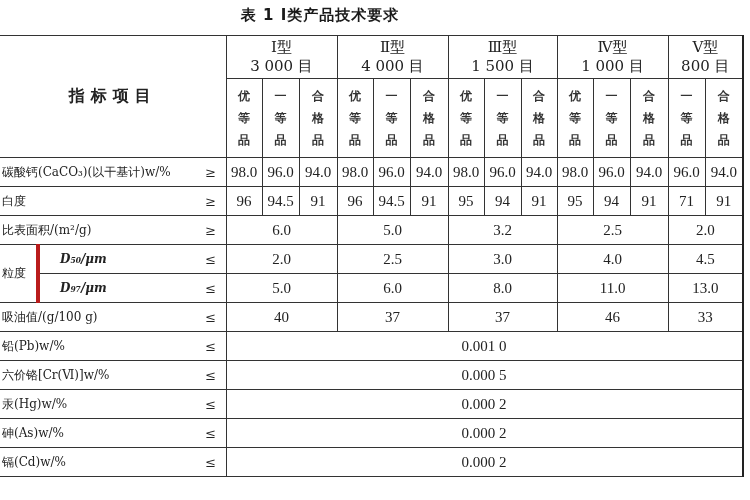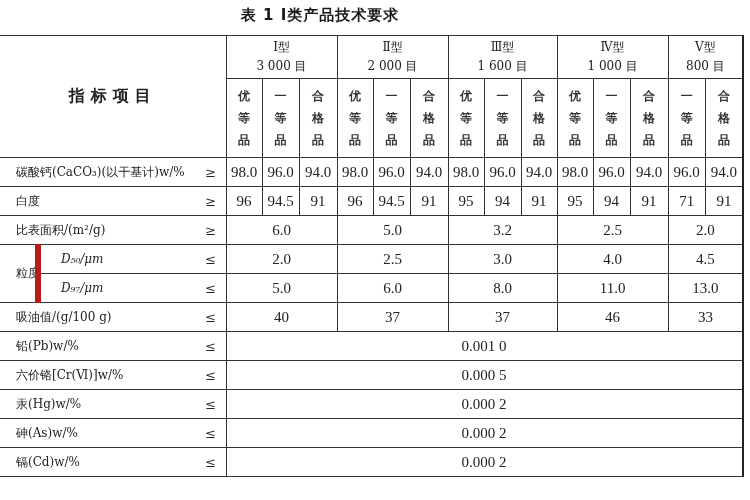--- a/index.html
+++ b/index.html
@@ -4,25 +4,25 @@
 <style>
   html, body { margin:0; padding:0; background:#ffffff; }
   body { width:750px; height:500px; position:relative; overflow:hidden;
          font-family:"DejaVu Serif", serif; color:#222; }
   .title { position:absolute; top:6px; left:0; width:640px; text-align:center;
            font-family:"DejaVu Sans", sans-serif; font-weight:bold; font-size:15px; letter-spacing:1px; color:#1a1a1a; }
   table { position:absolute; top:35px; left:0; border-collapse:collapse; table-layout:fixed; width:744px; }
   td, th { border:1px solid #333; padding:0; text-align:center; vertical-align:middle;
            font-size:12.5px; font-weight:normal; color:#222; overflow:hidden; white-space:nowrap; }
   table { border-right:2px solid #222; border-top:1.5px solid #222; border-bottom:1.5px solid #222; }
-  td.lbl { text-align:left; padding-left:16px; border-left:none; border-right:none; font-size:12px; }
+  td.lbl { text-align:left; padding-left:2px; border-left:none; border-right:none; font-size:12px; }
   td.sym { text-align:center; border-left:none; font-size:13px; }
-  td.sub { text-align:left; padding-left:20px; border-left:1px solid #333; border-right:none; font-style:italic; font-size:12px; }
+  td.sub { text-align:left; padding-left:20px; border-left:1px solid #333; border-right:none; font-style:italic; font-size:12px;font-weight:bold; }
   th.head-item { border-left:none; font-family:"DejaVu Sans", sans-serif; font-size:16px; letter-spacing:6px; font-weight:bold; }
-  th.type { height:42px; line-height:19px; font-size:12px; }
+  th.type { height:42px; line-height:19px; font-size:15px; }
   th.grade { height:78px; line-height:22px; font-size:12px; font-family:"DejaVu Sans", sans-serif; font-weight:bold; color:#333; }
   .vert { display:inline-block; width:14px; white-space:normal; word-break:break-all; line-height:22px; }
   tr.r td { height:28px; }
   td.num { font-family:Liberation Serif, serif; font-size:15px; }
   td.merged-right { text-align:left; padding-left:235px; }
 </style>
 </head>
 <body>
 
 <div class="title">表 1   Ⅰ类产品技术要求</div>
@@ -50,25 +50,25 @@
 
   <tbody>
       <tr>
     <th colspan="3" rowspan="2" class="head-item" style="border-left:none">指标项目</th>
     <th colspan="3" class="type">
       <div>Ⅰ型</div>
       <div>3 000 目</div>
     </th>
     <th colspan="3" class="type">
       <div>Ⅱ型</div>
-      <div>2 000 目</div>
+      <div>4 000 目</div>
     </th>
     <th colspan="3" class="type">
       <div>Ⅲ型</div>
-      <div>1 600 目</div>
+      <div>1 500 目</div>
     </th>
     <th colspan="3" class="type">
       <div>Ⅳ型</div>
       <div>1 000 目</div>
     </th>
     <th colspan="2" class="type">
       <div>Ⅴ型</div>
       <div>800 目</div>
     </th>
   </tr>
@@ -131,21 +131,21 @@
     <td colspan="2" class="lbl">比表面积/(m²/g)</td>
     <td class="sym">≥</td>
     <td colspan="3" class="num">6.0</td>
     <td colspan="3" class="num">5.0</td>
     <td colspan="3" class="num">3.2</td>
     <td colspan="3" class="num">2.5</td>
     <td colspan="2" class="num">2.0</td>
   </tr>
 
   <tr class="r">
-    <td rowspan="2" class="lbl" style="border-right:6px solid #b91c1c">粒度</td>
+    <td rowspan="2" class="lbl" style="border-right:4px solid #b91c1c">粒度</td>
     <td class="sub">D₅₀/μm</td>
     <td class="sym">≤</td>
     <td colspan="3" class="num">2.0</td>
     <td colspan="3" class="num">2.5</td>
     <td colspan="3" class="num">3.0</td>
     <td colspan="3" class="num">4.0</td>
     <td colspan="2" class="num">4.5</td>
   </tr>
 
   <tr class="r">

